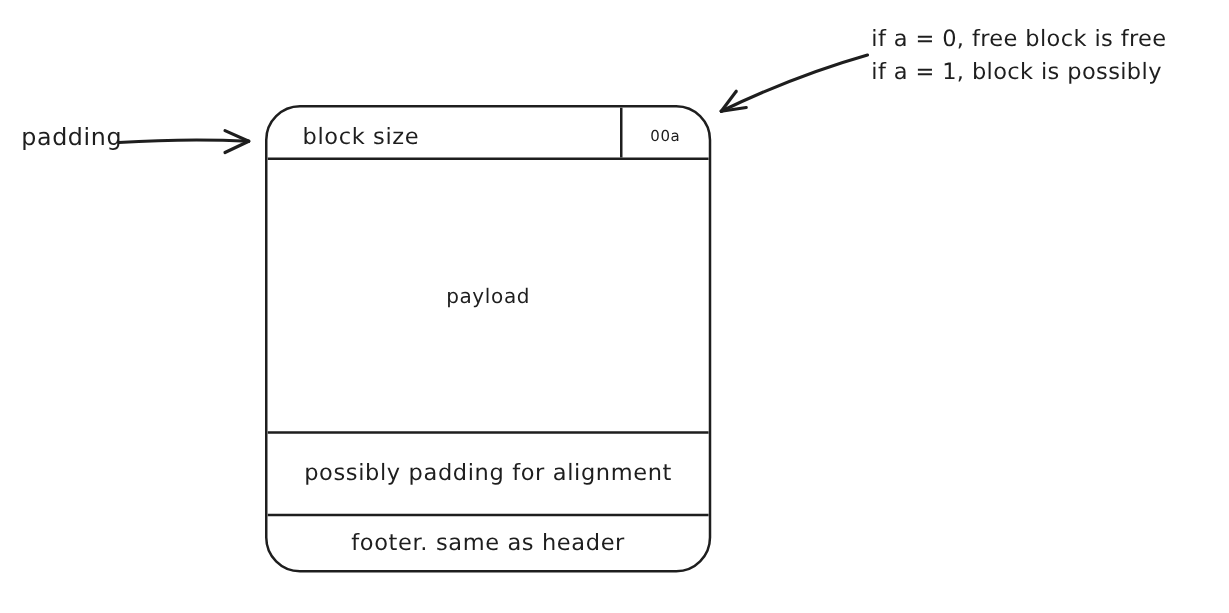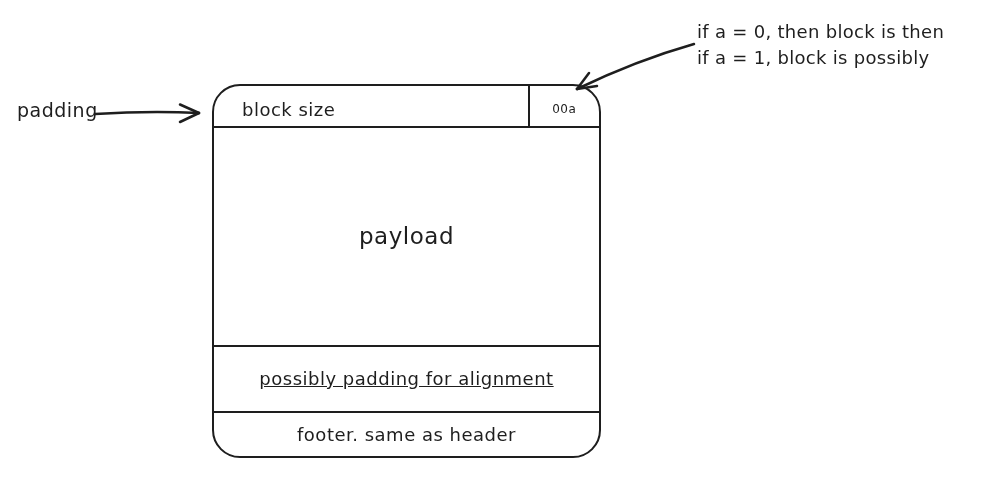--- a/index.html
+++ b/index.html
@@ -14,21 +14,21 @@
   }
   .canvas {
     position: relative;
     width: 983px; height: 490px;
     background: #ffffff;
   }
   
   .block {
     position: absolute;
     left: 212px; top: 84px;
-    width: 389px; height: 374px;
+    width: 357px; height: 374px;
     box-sizing: border-box;
     border: 2.5px solid #1e1e1e;
     border-radius: 28px;
     background: #ffffff;
     display: flex;
     flex-direction: column;
     overflow: hidden;
   }
   .row-header {
     flex: 0 0 auto;
@@ -55,33 +55,32 @@
     box-sizing: border-box;
     font-size: 12px;
     letter-spacing: 0.5px;
     margin-left: 16px;
   }
   .row-payload {
     flex: 1 1 auto;
     display: flex;
     align-items: center;
     justify-content: center;
-    font-size: 23px;
+    font-size: 16px;
     letter-spacing: 0.5px;
   }
   .row-padding {
     flex: 0 0 auto;
     height: 64px;
     border-top: 2.5px solid #1e1e1e;
     display: flex;
     align-items: center;
     justify-content: center;
     font-size: 18px;
     letter-spacing: 0.5px;
-    text-decoration: underline;
   }
   .row-footer {
     flex: 0 0 auto;
     height: 43.5px;
     border-top: 2.5px solid #1e1e1e;
     display: flex;
     align-items: center;
     justify-content: center;
     font-size: 18px;
     letter-spacing: 0.5px;
@@ -133,21 +132,21 @@
 
     <div class="row-payload">payload</div>
 
     <div class="row-padding">possibly padding for alignment</div>
 
     <div class="row-footer">footer. same as header</div>
 
   </div>
 
   <div class="annotation">
-    <div>if a = 0, then block is then</div>
+    <div>if a = 0, free block is free</div>
     <div>if a = 1, block is possibly</div>
   </div>
 
   <svg class="arrows" viewBox="0 0 983 490" xmlns="http://www.w3.org/2000/svg">
 
     <g>
       <path d="M 95 114 Q 150 110.5 199 113"></path>
       <path d="M 199 113 L 180 104.5"></path>
       <path d="M 199 113 L 180 122"></path>
     </g>

